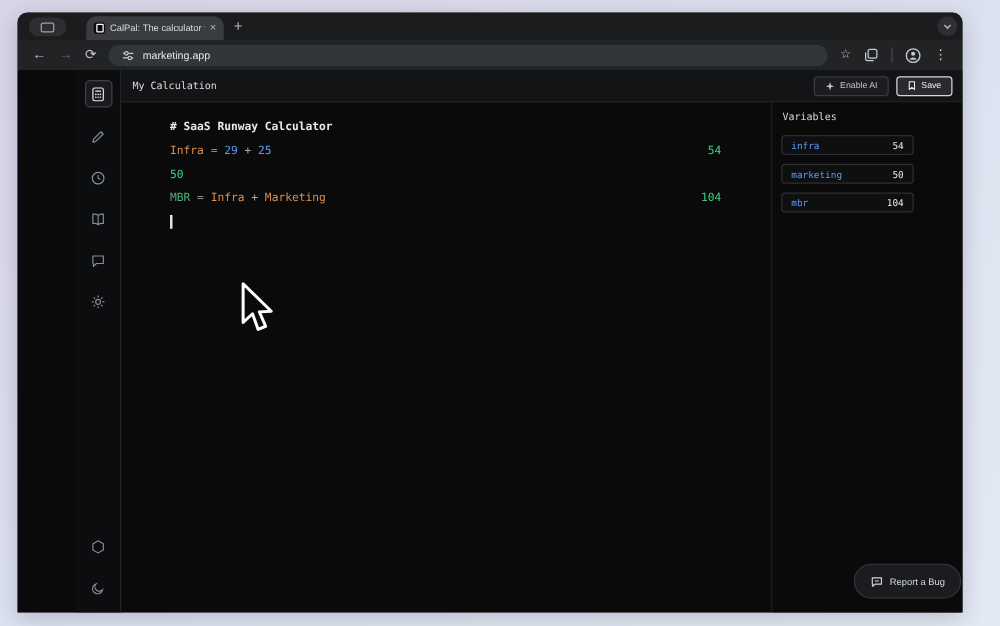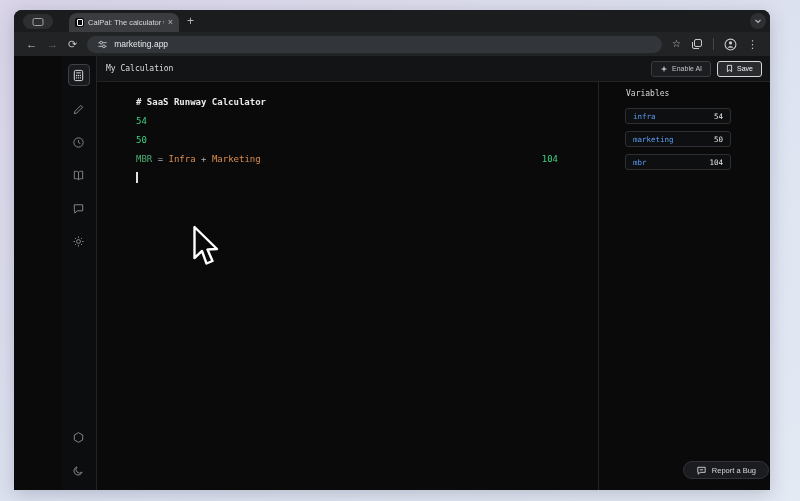--- a/index.html
+++ b/index.html
@@ -54,28 +54,28 @@
   .code-line{display:flex;align-items:center;height:19px;padding:0 40px 0 39px;}
   .code-text{flex:1;white-space:pre;}
   .code-heading{color:#e9eaec;font-weight:bold;}
   .code-result{color:var(--result-green);font-size:9px;}
   .tok-orange{color:var(--orange);}
   .tok-num{color:var(--accent-blue);}
   .tok-op{color:#a9adb2;}
   .tok-green{color:var(--green-name);}
   .caret{display:inline-block;width:1.5px;height:11px;background:#e2e3e5;vertical-align:middle;}
   .vdivider{width:1px;background:#232427;}
-  .varpanel{width:152px;box-sizing:border-box;padding:7px 0 0 7px;background:#0a0a0b;margin-left:19px;}
+  .varpanel{width:152px;box-sizing:border-box;padding:7px 0 0 7px;background:#0a0a0b;}
   .varpanel-title{font-family:"DejaVu Sans Mono",monospace;font-size:8px;color:#d8d9db;margin-bottom:10px;margin-left:1px;}
   .var-card{width:106px;height:16px;border:1px solid #2e2f33;border-radius:3px;background:#0e0f11;
     display:flex;align-items:center;justify-content:space-between;padding:0 7px;
     box-sizing:border-box;margin-bottom:7px;font-family:"DejaVu Sans Mono",monospace;font-size:7.5px;}
   .var-name{color:var(--accent-blue);}
   .var-value{color:#e8e9eb;}
-  .report-bug{position:absolute;right:1px;bottom:11px;height:18px;padding:0 12px;
+  .report-bug{position:absolute;right:1px;bottom:11px;height:28px;padding:0 12px;
     background:#1a1c1f;border:1px solid #303236;border-radius:14px;display:flex;
     align-items:center;gap:5px;font-size:7.5px;color:#d6d8da;box-sizing:border-box;justify-content:flex-end;}
   .cursor{position:absolute;left:178px;top:169px;pointer-events:none;}
   svg{display:block;}
 </style>
 </head>
 <body>
 
 <div class="window">
 
@@ -233,20 +233,21 @@
         </div>
       </div>
 
       <div class="content">
         <div class="editor">
           <div class="code-line">
             <span class="code-text code-heading"># SaaS Runway Calculator</span>
           </div>
           <div id="code-lines">
               <div class="code-line">
+                <span class="code-text"><span class="tok-orange">Infra</span><span class="tok-op"> = </span><span class="tok-num">29</span><span class="tok-op"> + </span><span class="tok-num">25</span></span>
                 <span class="code-result">54</span>
               </div>
               <div class="code-line">
                 <span class="code-result">50</span>
               </div>
               <div class="code-line">
                 <span class="code-text"><span class="tok-green">MBR</span><span class="tok-op"> = </span><span class="tok-orange">Infra</span><span class="tok-op"> + </span><span class="tok-orange">Marketing</span></span>
                 <span class="code-result">104</span>
               </div>
             </div>

